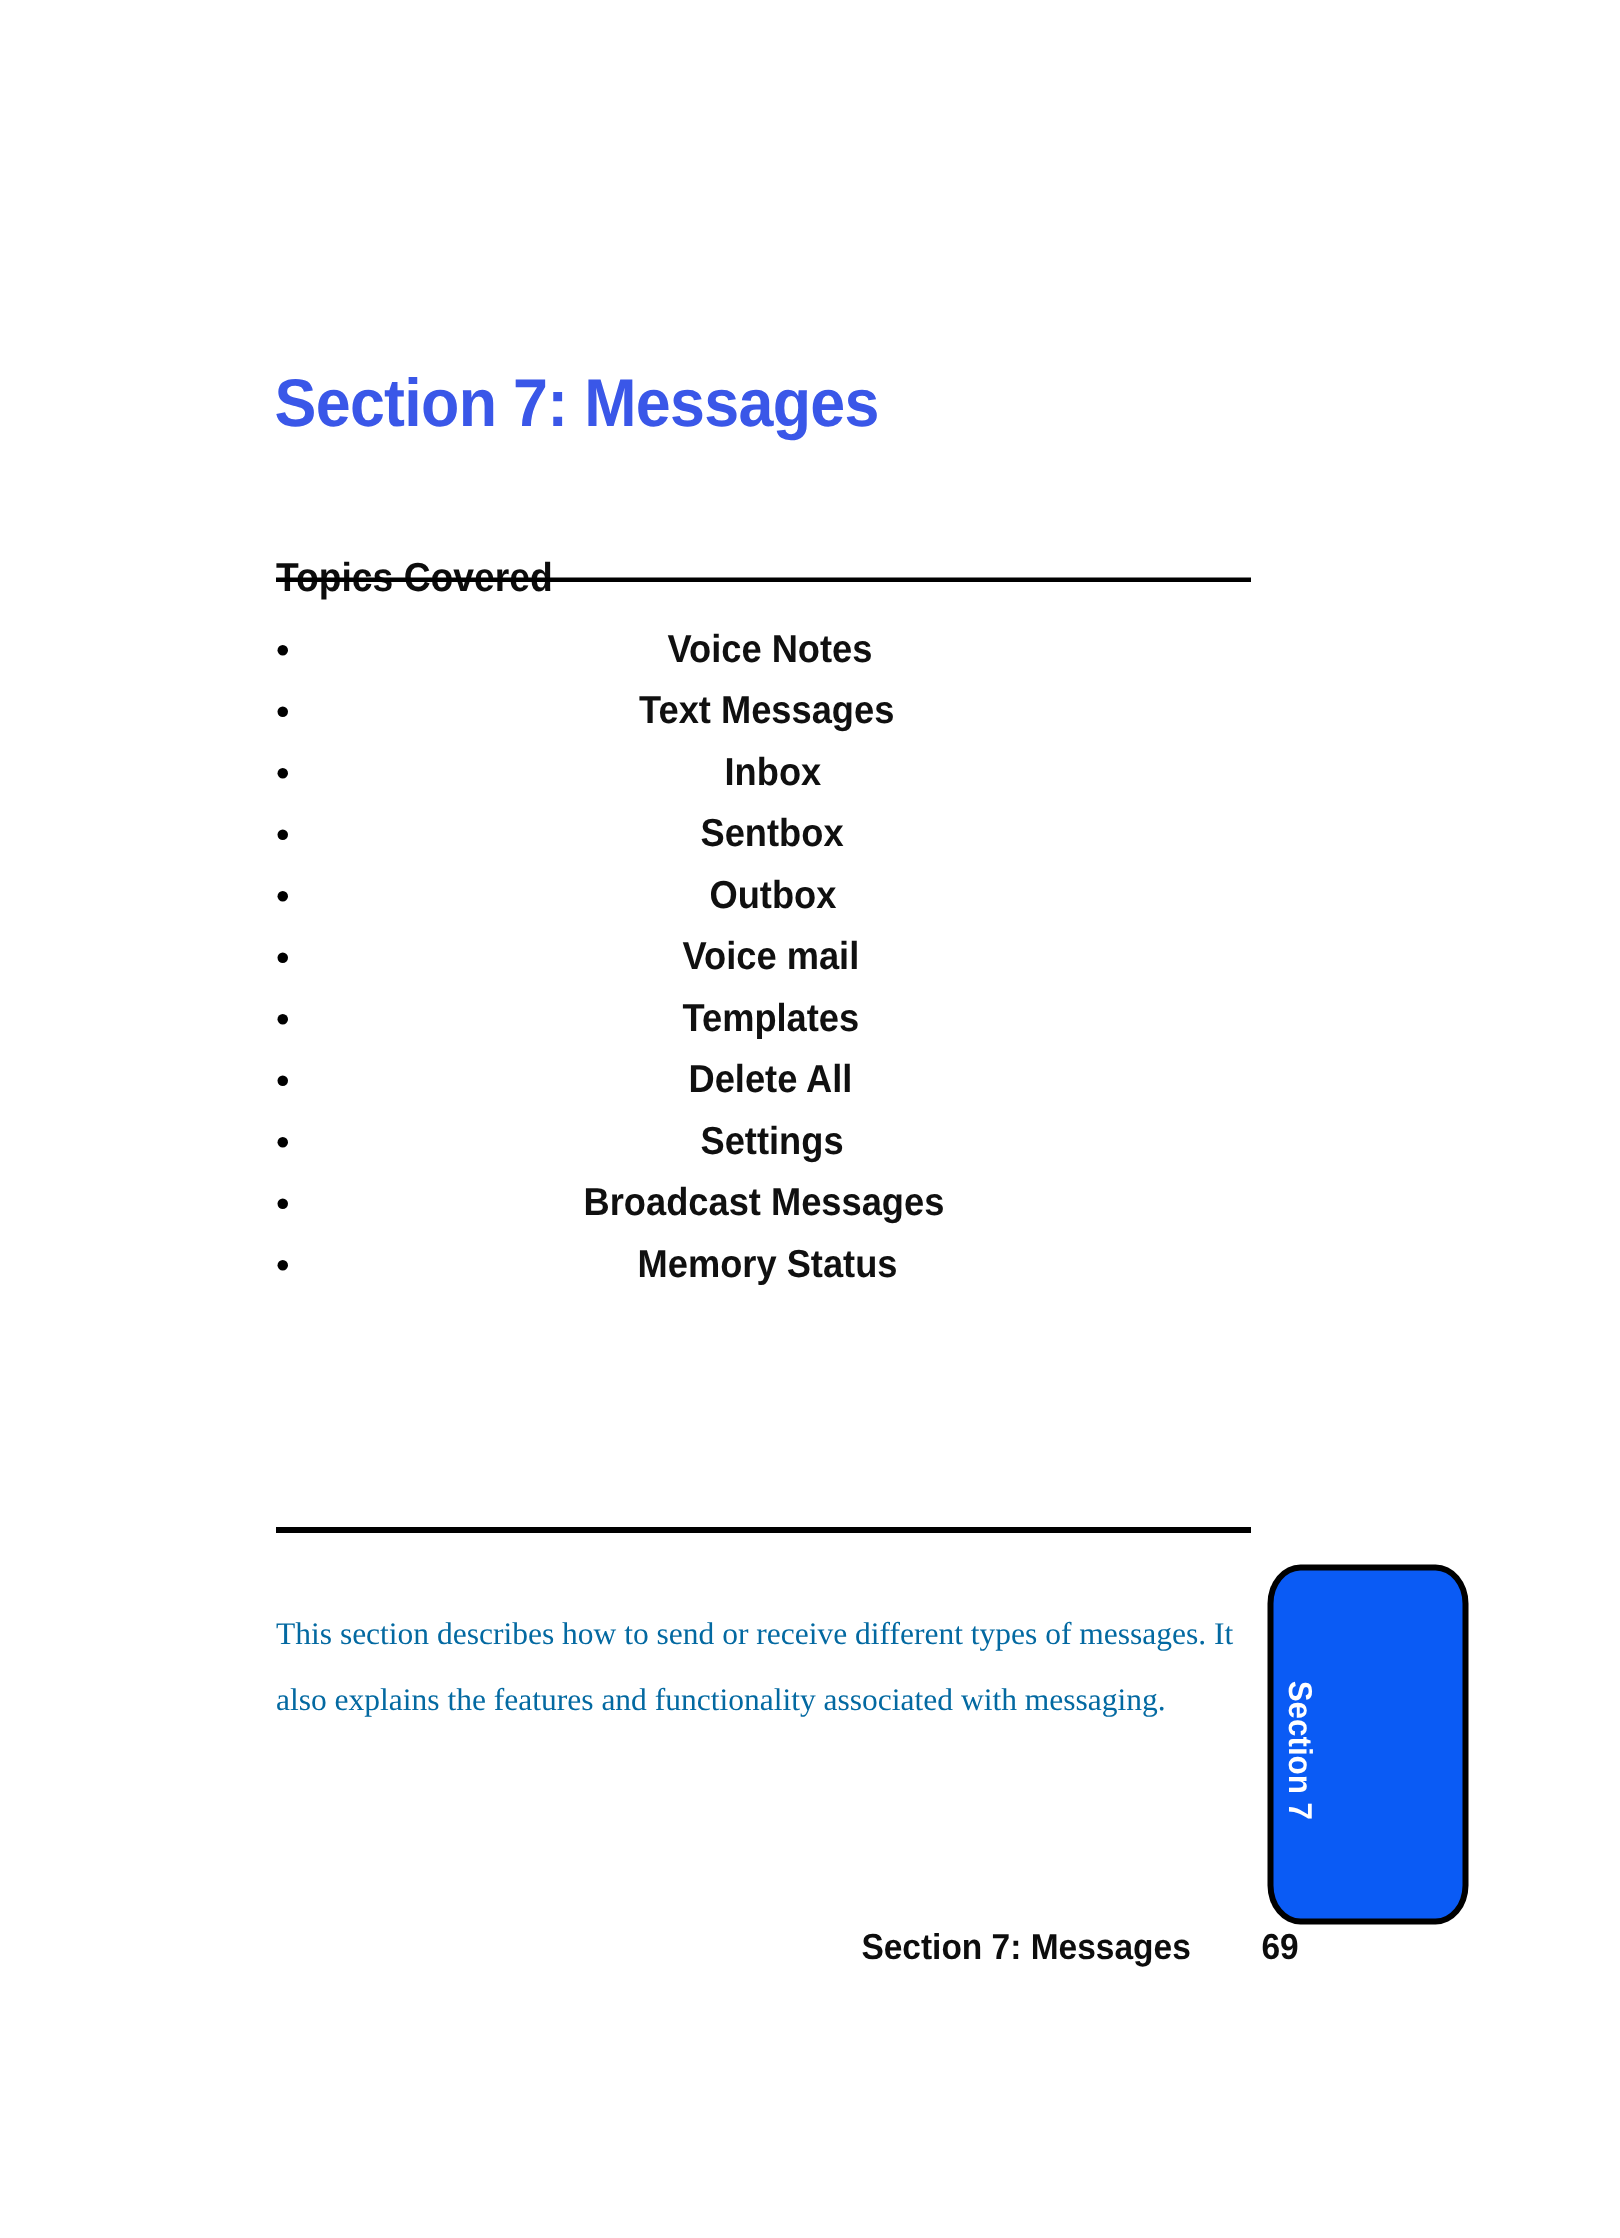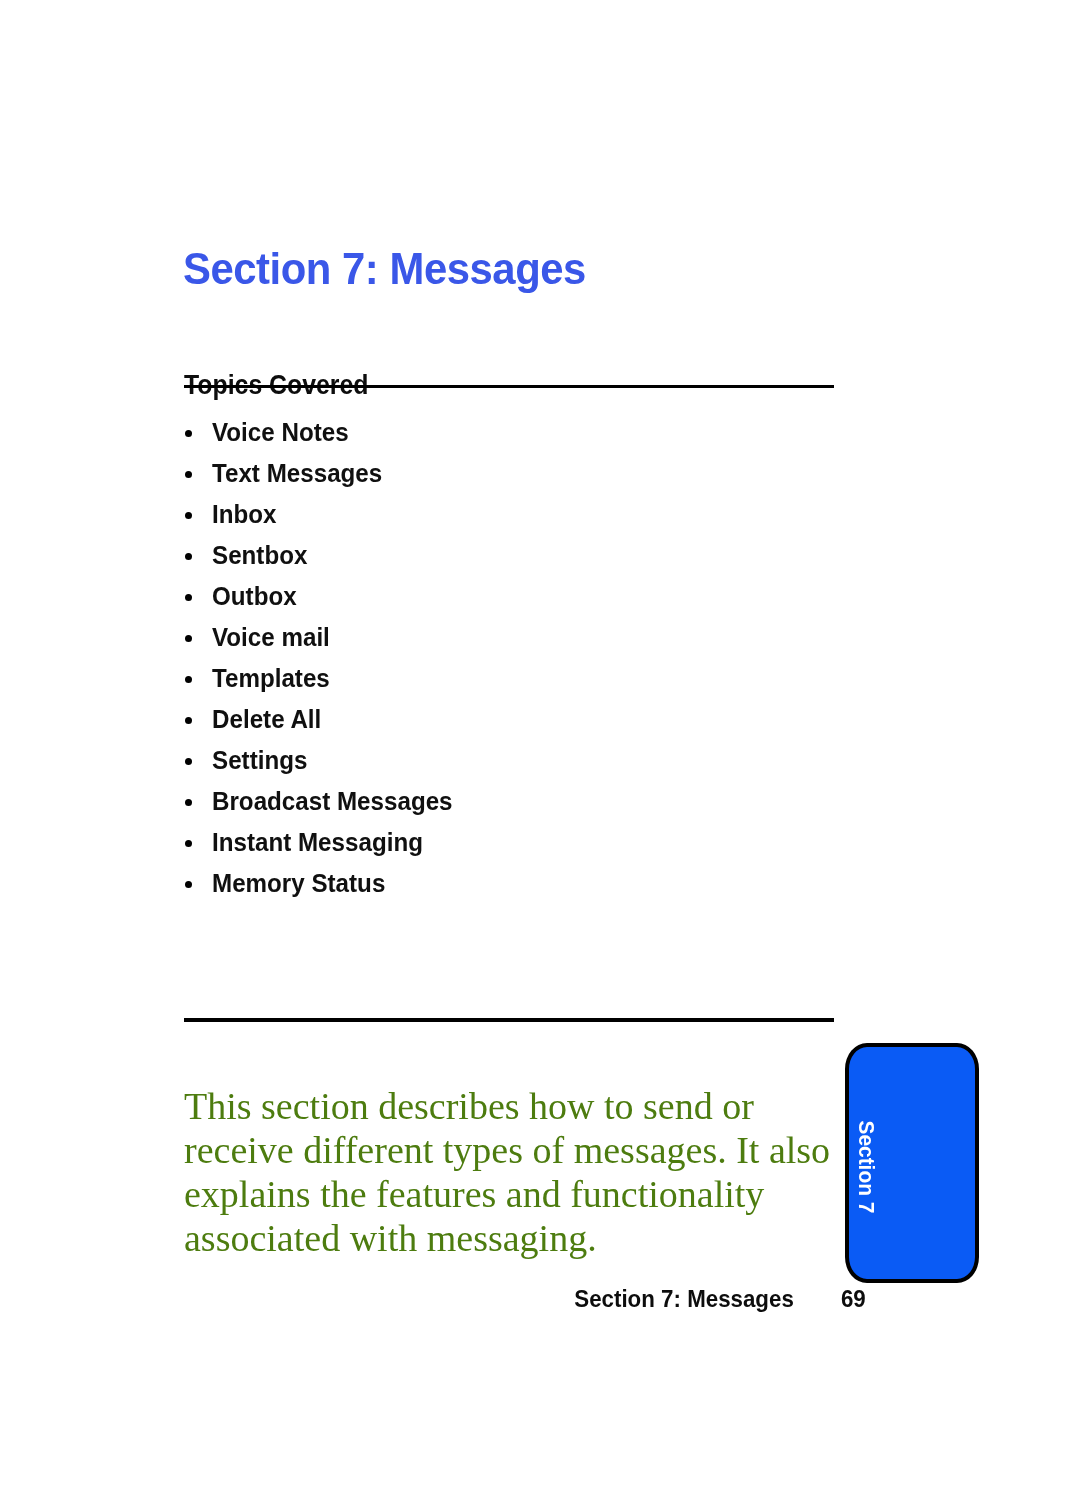--- a/index.html
+++ b/index.html
@@ -72,20 +72,21 @@
 
   
   .topics-list {
     position: absolute;
     left: 184px;
     top: 412px;
     width: 640px;
     margin: 0;
     padding: 0;
     list-style: none;
+    text-align: center;
   }
   .topic-item {
     position: relative;
     height: 41px;
     padding-left: 28px;
     font-family: "Liberation Sans", sans-serif;
     font-weight: bold;
     font-size: 26px;
     line-height: 41px;
     color: #101010;
@@ -106,23 +107,23 @@
     transform-origin: left center;
   }
 
   
   .body-paragraph {
     position: absolute;
     left: 184px;
     top: 1046px;
     width: 660px;
     font-family: "Liberation Serif", serif;
-    font-size: 38px;
+    font-size: 21px;
     line-height: 44px;
-    color: #4d7c0f;
+    color: #0369a1;
   }
 
   
   .side-tab {
     position: absolute;
     left: 845px;
     top: 1043px;
     width: 134px;
     height: 240px;
     background: #0a5bf5;
@@ -227,24 +228,20 @@
     <li class="topic-item">
       <span class="bullet"></span>
       <span class="topic-label">Settings</span>
     </li>
     <li class="topic-item">
       <span class="bullet"></span>
       <span class="topic-label">Broadcast Messages</span>
     </li>
     <li class="topic-item">
       <span class="bullet"></span>
-      <span class="topic-label">Instant Messaging</span>
-    </li>
-    <li class="topic-item">
-      <span class="bullet"></span>
       <span class="topic-label">Memory Status</span>
     </li>
   </ul>
 
   <div class="rule rule-bottom"></div>
 
   <p class="body-paragraph">This section describes how to send or receive different types of messages. It also explains the features and functionality associated with messaging.</p>
 
   <div class="side-tab">
     <div class="side-tab-label">

